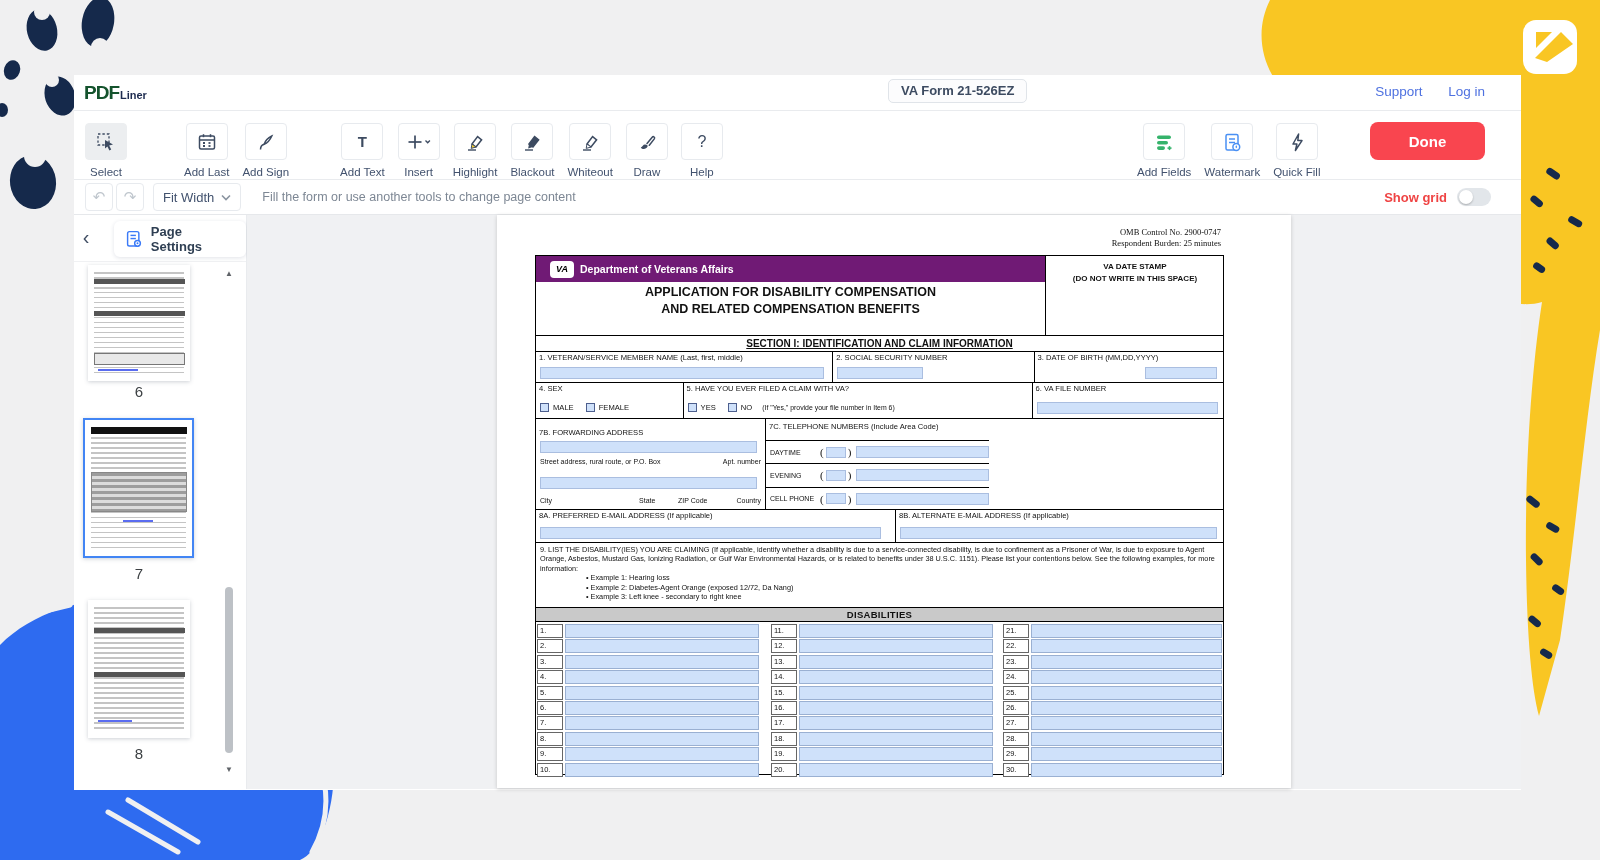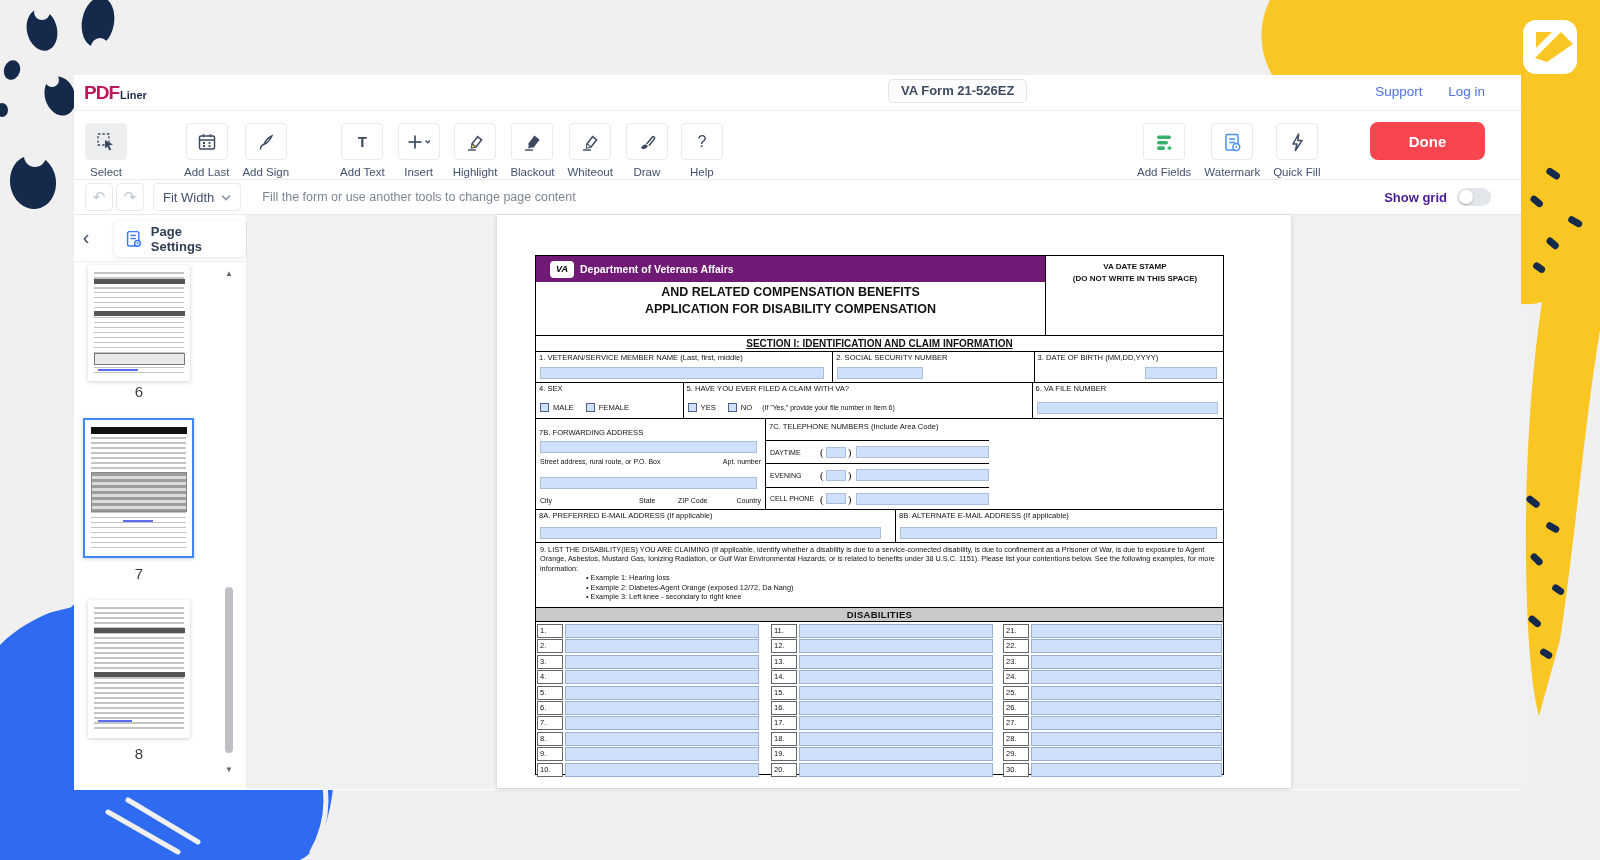--- a/index.html
+++ b/index.html
@@ -5,21 +5,21 @@
   * { margin:0; padding:0; box-sizing:border-box; }
   html,body { width:1600px; height:860px; overflow:hidden;
     font-family:"Liberation Sans", sans-serif; background:#f0f0f1; }
   .deco { position:absolute; z-index:0; }
   .app { position:absolute; left:74px; top:75px; width:1447px; height:715px;
     background:#fff; z-index:1; }
 
   
   .appbar { position:relative; height:36px; border-bottom:1px solid #e9ebee; background:#fff; }
   .logo { position:absolute; left:10px; top:7px; cursor:pointer; white-space:nowrap; }
-  .logo .pdf { color:#be185d; font-size:19px; font-weight:bold; letter-spacing:-1px; }
+  .logo .pdf { color:#14532d; font-size:19px; font-weight:bold; letter-spacing:-1px; }
   .logo .liner { color:#1d2b4f; font-size:11px; font-weight:bold; margin-left:1px; }
   .search { position:absolute; left:81px; top:5px; width:361px; height:27px;
     border:1px solid #e4e7eb; border-radius:4px; background:#fff; }
   .search input { position:absolute; left:10px; top:0; width:320px; height:25px; border:0; outline:0;
     font-size:13.5px; color:#3d4b61; font-family:"Liberation Sans",sans-serif; background:transparent; }
   .search input::placeholder { color:#a7b0bc; }
   .search .mag { position:absolute; right:9px; top:5px; }
   .badge { position:absolute; left:814px; top:4px; height:24px; padding:0 12px; line-height:22px;
     border:1px solid #e0e4e9; border-radius:5px; background:#fcfcfd;
     font-size:13px; font-weight:bold; color:#3d4b61; }
@@ -44,21 +44,21 @@
   
   .subbar { position:relative; height:35px; border-bottom:1px solid #e6e8eb; background:#fff;
     display:flex; align-items:center; padding-left:11px; }
   .sq { width:28px; height:28px; border:1px solid #e7eaee; border-radius:4px; background:#fff;
     color:#bfc6cd; font-size:15px; text-align:center; line-height:26px; margin-right:3px; cursor:pointer; }
   .fitw { height:28px; border:1px solid #e7eaee; border-radius:4px; margin-left:6px;
     padding:0 9px; display:flex; align-items:center; font-size:13px; color:#42526e; cursor:pointer; }
   .fitw svg { margin-left:7px; }
   .hint { margin-left:21px; font-size:12.5px; color:#7d8794; }
   .gridbox { margin-left:auto; margin-right:30px; display:flex; align-items:center; }
-  .gridbox .gl { font-size:13px; font-weight:bold; color:#4c1d95; margin-right:10px; }
+  .gridbox .gl { font-size:13px; font-weight:bold; color:#ef4444; margin-right:10px; }
   .toggle { width:34px; height:18px; border-radius:9px; background:#e2e6ea; position:relative; cursor:pointer; }
   .toggle .knob { position:absolute; left:2px; top:2px; width:14px; height:14px; border-radius:50%;
     background:#fff; box-shadow:0 1px 2px rgba(0,0,0,.25); }
 
   
   .content { position:relative; display:flex; height:574px; }
   .sidebar { position:relative; width:173px; background:#fff; border-right:1px solid #e9ebee; }
   .side-head { position:relative; height:47px; border-bottom:1px solid #f0f1f3; }
   .collapse { position:absolute; left:2px; top:11px; width:20px; height:24px; font-size:20px;
     color:#3d4b61; text-align:center; line-height:22px; cursor:pointer; }
@@ -398,31 +398,35 @@
       <div class="vscroll">
         <div class="varrow" style="top:4px;">▲</div>
         <div class="vthumb" style="top:322px;height:166px;"></div>
         <div class="varrow" style="bottom:4px;">▼</div>
       </div>
     </aside>
 
     <div class="canvas">
       <div class="page">
 
+        <div class="omb">
+          <div>OMB Control No. 2900-0747</div>
+            <div>Respondent Burden: 25 minutes</div>
+        </div>
 
         <div class="form">
 
           <div class="f-head">
             <div class="fbar">
               <span class="valogo">VA</span>
               <span class="aname">Department of Veterans Affairs</span>
             </div>
             <div class="ftitle">
-              <div>AND RELATED COMPENSATION BENEFITS</div>
-                <div>APPLICATION FOR DISABILITY COMPENSATION</div>
+              <div>APPLICATION FOR DISABILITY COMPENSATION</div>
+                <div>AND RELATED COMPENSATION BENEFITS</div>
             </div>
             <div class="stamp">
               <div>VA DATE STAMP</div>
                 <div>(DO NOT WRITE IN THIS SPACE)</div>
             </div>
           </div>
 
           <div class="fsec">SECTION I: IDENTIFICATION AND CLAIM INFORMATION</div>
 
           <div class="frow" style="height:31px;">

